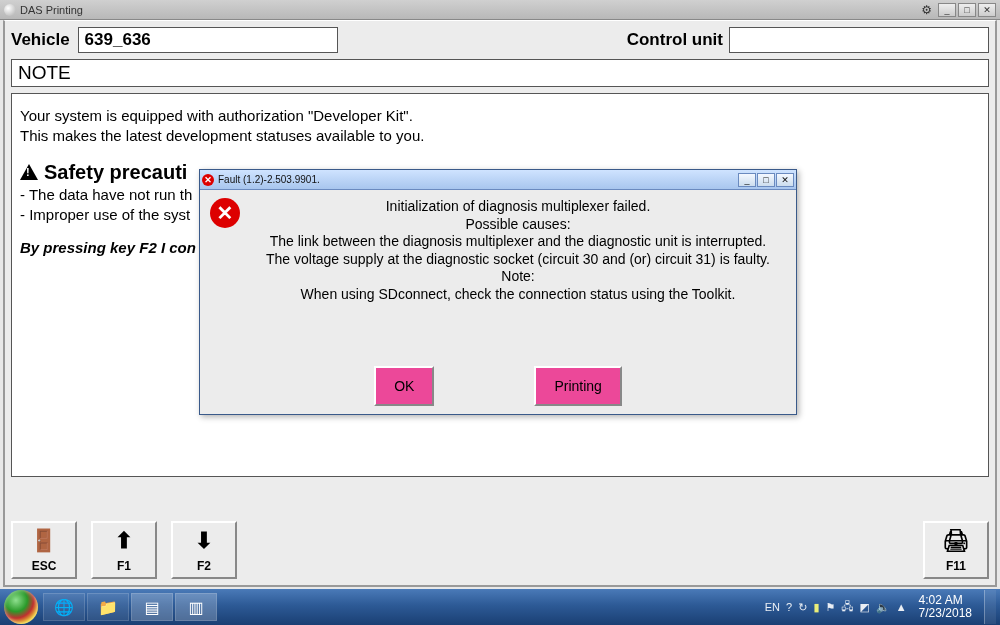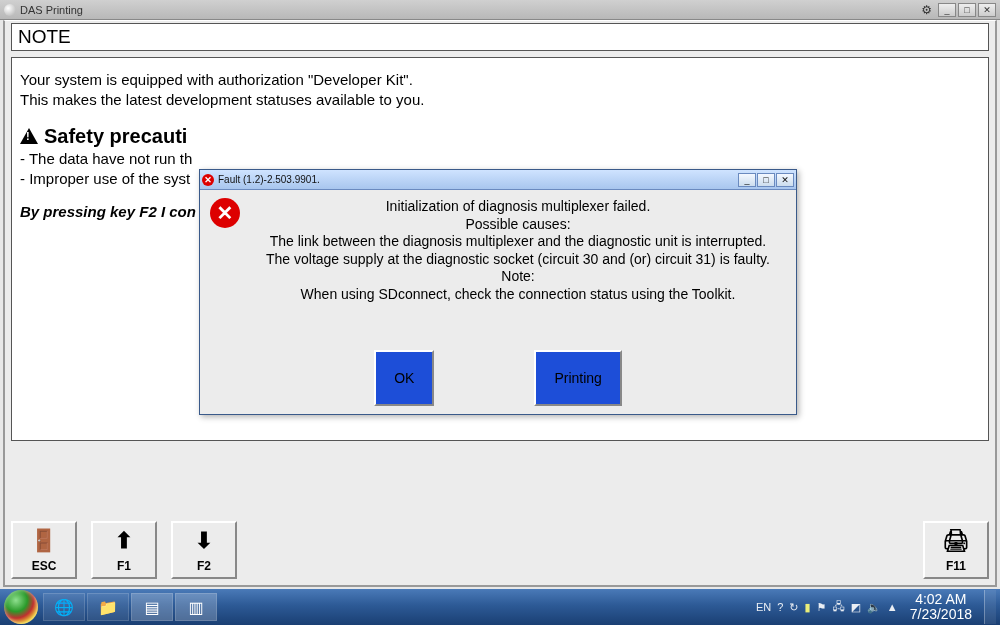--- a/index.html
+++ b/index.html
@@ -190,22 +190,22 @@
   }
   .dlg-msg { flex:1;text-align:center; }
   .dlg-btns {
     display: flex;
     padding: 2px 20px 8px 20px;
   }
   .dlg-btns .spacer2 { flex:1; }
   .pushbtn {
     border: 2px solid #888;
     border-top-color:#fff; border-left-color:#fff;
-    background:#1d4ed8;
-    padding: 18px 18px;
+    background:#ec4899;
+    padding: 10px 18px;
     font-size: 14px;
     cursor:pointer;
     margin: 0 50px;
   }
   .taskbar {
     position: absolute;
     left: 0; right: 0; bottom: 0;
     height: 36px;
     background: linear-gradient(to bottom, #4a7ab8 0%, #2d5a96 45%, #1a3f73 100%);
     display: flex;
@@ -225,40 +225,46 @@
     margin: 0 1px;
     background: rgba(255,255,255,.08);
     border: 1px solid rgba(255,255,255,.15);
     display:flex;align-items:center;justify-content:center;
     cursor:pointer;
     font-size: 16px;
   }
   .tbicon.active { background: rgba(255,255,255,.22); }
   .taskbar .spacer { flex:1; }
   .tray { display:flex; align-items:center; gap:6px; padding-right:4px; }
-  .clock { text-align:center; line-height:1.1; font-size: 14px; padding: 0 6px; }
+  .clock { text-align:left; line-height:1.1; font-size: 12px; padding: 0 6px; }
   .showdesk { width: 12px; height: 34px; border-left: 1px solid rgba(255,255,255,.3); background: rgba(255,255,255,.08); cursor:pointer;}
   .tray .ic { font-size: 11px; cursor:pointer; opacity:.9; }
 </style>
 </head>
 <body>
 
 <div class="titlebar">
   <span class="disc"></span>
   <span>DAS Printing</span>
   <span class="spacer"></span>
   <span style="font-size:12px;margin-right:6px;">⚙</span>
   <div class="winbtns">
     <div class="winbtn">_</div>
     <div class="winbtn">□</div>
     <div class="winbtn">✕</div>
   </div>
 </div>
 
 <div class="mainwin">
+  <div class="headerrow">
+    <span class="lbl">Vehicle</span>
+    <div class="fld vehfld">639_636</div>
+    <span class="lbl" style="margin-right:6px;">Control unit</span>
+    <div class="fld cufld"></div>
+  </div>
 
   <div class="notebar">NOTE</div>
 
   <div class="content">
     <div>Your system is equipped with authorization "Developer Kit".</div>
     <div>This makes the latest development statuses available to you.</div>
     <div class="h" style="margin-top:14px;">
       <span class="warn-tri"></span>
       <span>Safety precauti</span>
     </div>

